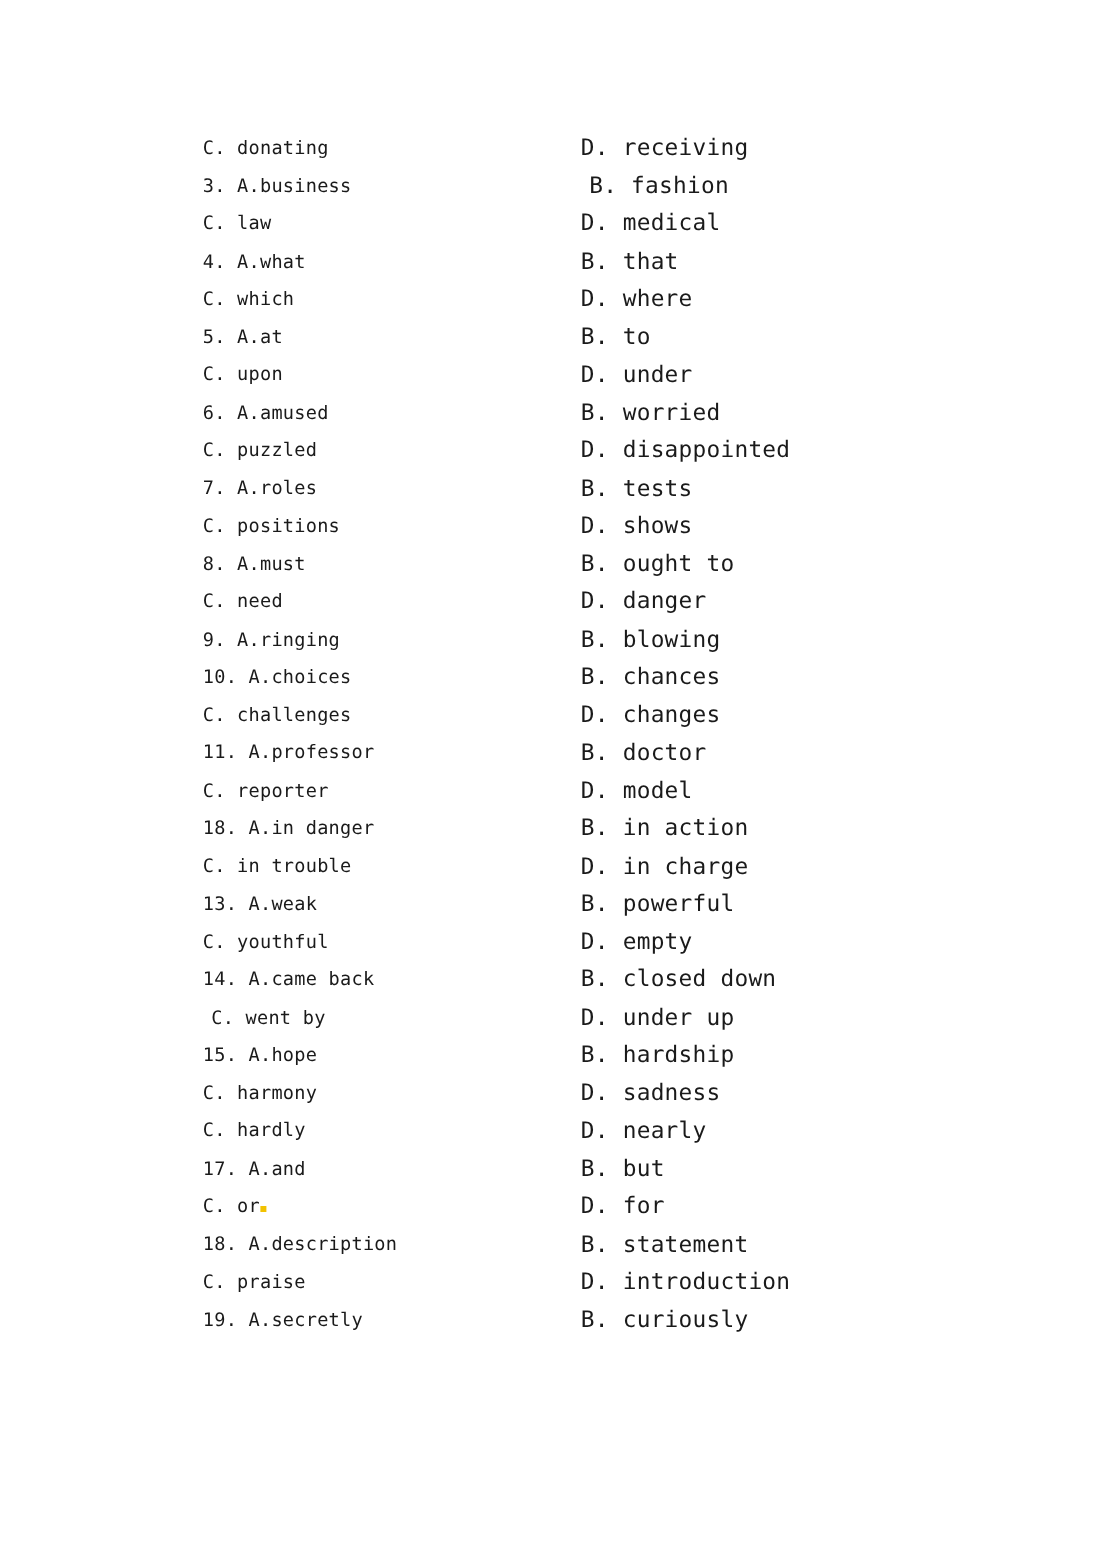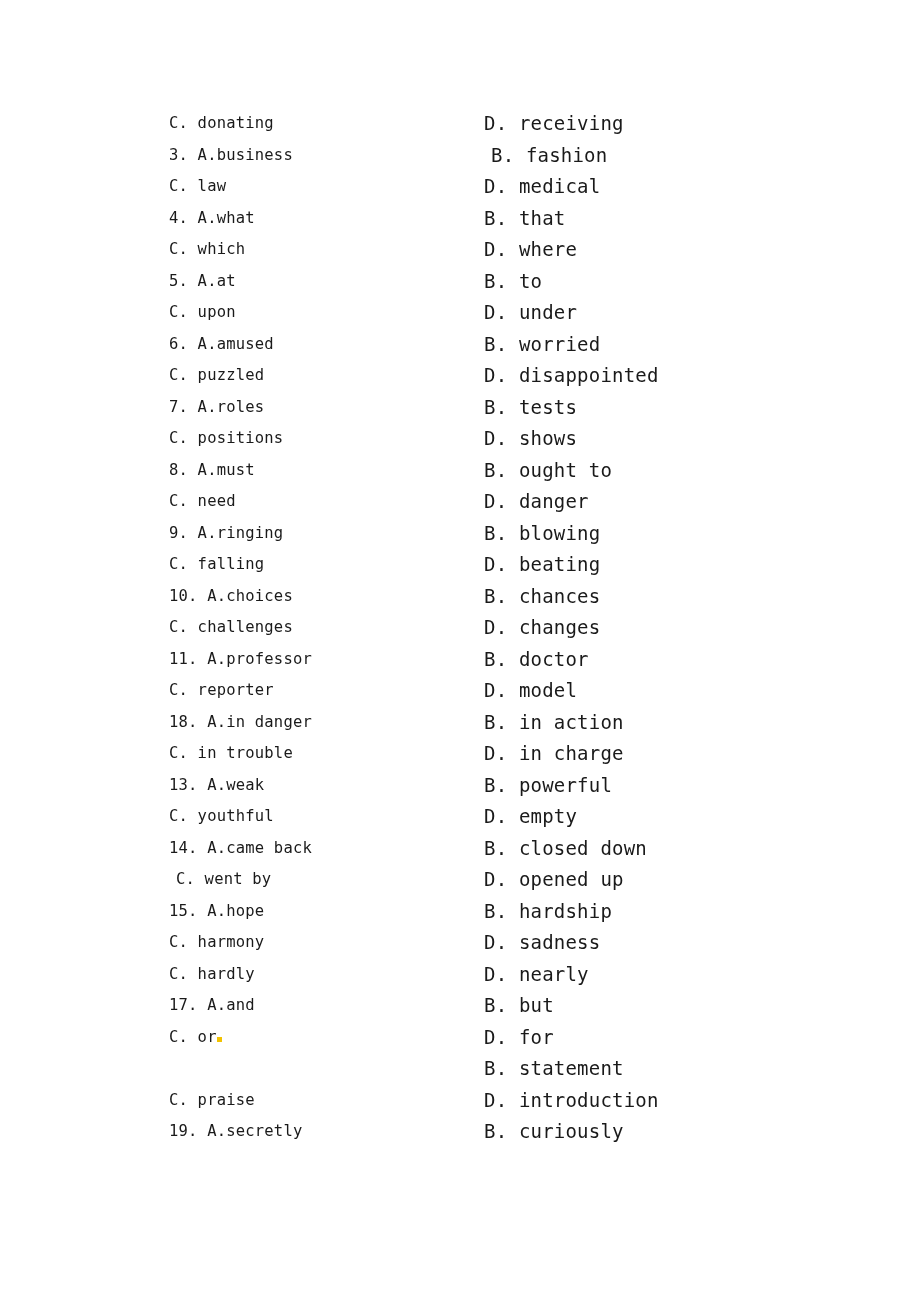--- a/index.html
+++ b/index.html
@@ -85,33 +85,32 @@
       <div class="opt-row"><div class="col-left">C. which</div><div class="col-right">D. where</div></div>
       <div class="opt-row"><div class="col-left">5. A.at</div><div class="col-right">B. to</div></div>
       <div class="opt-row"><div class="col-left">C. upon</div><div class="col-right">D. under</div></div>
       <div class="opt-row"><div class="col-left">6. A.amused</div><div class="col-right">B. worried</div></div>
       <div class="opt-row"><div class="col-left">C. puzzled</div><div class="col-right">D. disappointed</div></div>
       <div class="opt-row"><div class="col-left">7. A.roles</div><div class="col-right">B. tests</div></div>
       <div class="opt-row"><div class="col-left">C. positions</div><div class="col-right">D. shows</div></div>
       <div class="opt-row"><div class="col-left">8. A.must</div><div class="col-right">B. ought to</div></div>
       <div class="opt-row"><div class="col-left">C. need</div><div class="col-right">D. danger</div></div>
       <div class="opt-row"><div class="col-left">9. A.ringing</div><div class="col-right">B. blowing</div></div>
-      <div class="opt-row"><div class="col-left">C. falling</div><div class="col-right">D. beating</div></div>
       <div class="opt-row"><div class="col-left">10. A.choices</div><div class="col-right">B. chances</div></div>
       <div class="opt-row"><div class="col-left">C. challenges</div><div class="col-right">D. changes</div></div>
       <div class="opt-row"><div class="col-left">11. A.professor</div><div class="col-right">B. doctor</div></div>
       <div class="opt-row"><div class="col-left">C. reporter</div><div class="col-right">D. model</div></div>
       <div class="opt-row"><div class="col-left">18. A.in danger</div><div class="col-right">B. in action</div></div>
       <div class="opt-row"><div class="col-left">C. in trouble</div><div class="col-right">D. in charge</div></div>
       <div class="opt-row"><div class="col-left">13. A.weak</div><div class="col-right">B. powerful</div></div>
       <div class="opt-row"><div class="col-left">C. youthful</div><div class="col-right">D. empty</div></div>
       <div class="opt-row"><div class="col-left">14. A.came back</div><div class="col-right">B. closed down</div></div>
-      <div class="opt-row"><div class="col-left indent">C. went by</div><div class="col-right">D. opened up</div></div>
+      <div class="opt-row"><div class="col-left indent">C. went by</div><div class="col-right">D. under up</div></div>
       <div class="opt-row"><div class="col-left">15. A.hope</div><div class="col-right">B. hardship</div></div>
       <div class="opt-row"><div class="col-left">C. harmony</div><div class="col-right">D. sadness</div></div>
       <div class="opt-row"><div class="col-left">C. hardly</div><div class="col-right">D. nearly</div></div>
       <div class="opt-row"><div class="col-left">17. A.and</div><div class="col-right">B. but</div></div>
       <div class="opt-row"><div class="col-left">C. or<span class="hl-mark"></span></div><div class="col-right">D. for</div></div>
-      <div class="opt-row"><div class="col-right">B. statement</div></div>
+      <div class="opt-row"><div class="col-left">18. A.description</div><div class="col-right">B. statement</div></div>
       <div class="opt-row"><div class="col-left">C. praise</div><div class="col-right">D. introduction</div></div>
       <div class="opt-row"><div class="col-left">19. A.secretly</div><div class="col-right">B. curiously</div></div>
     </div>
 </div>
 
 </body></html>

